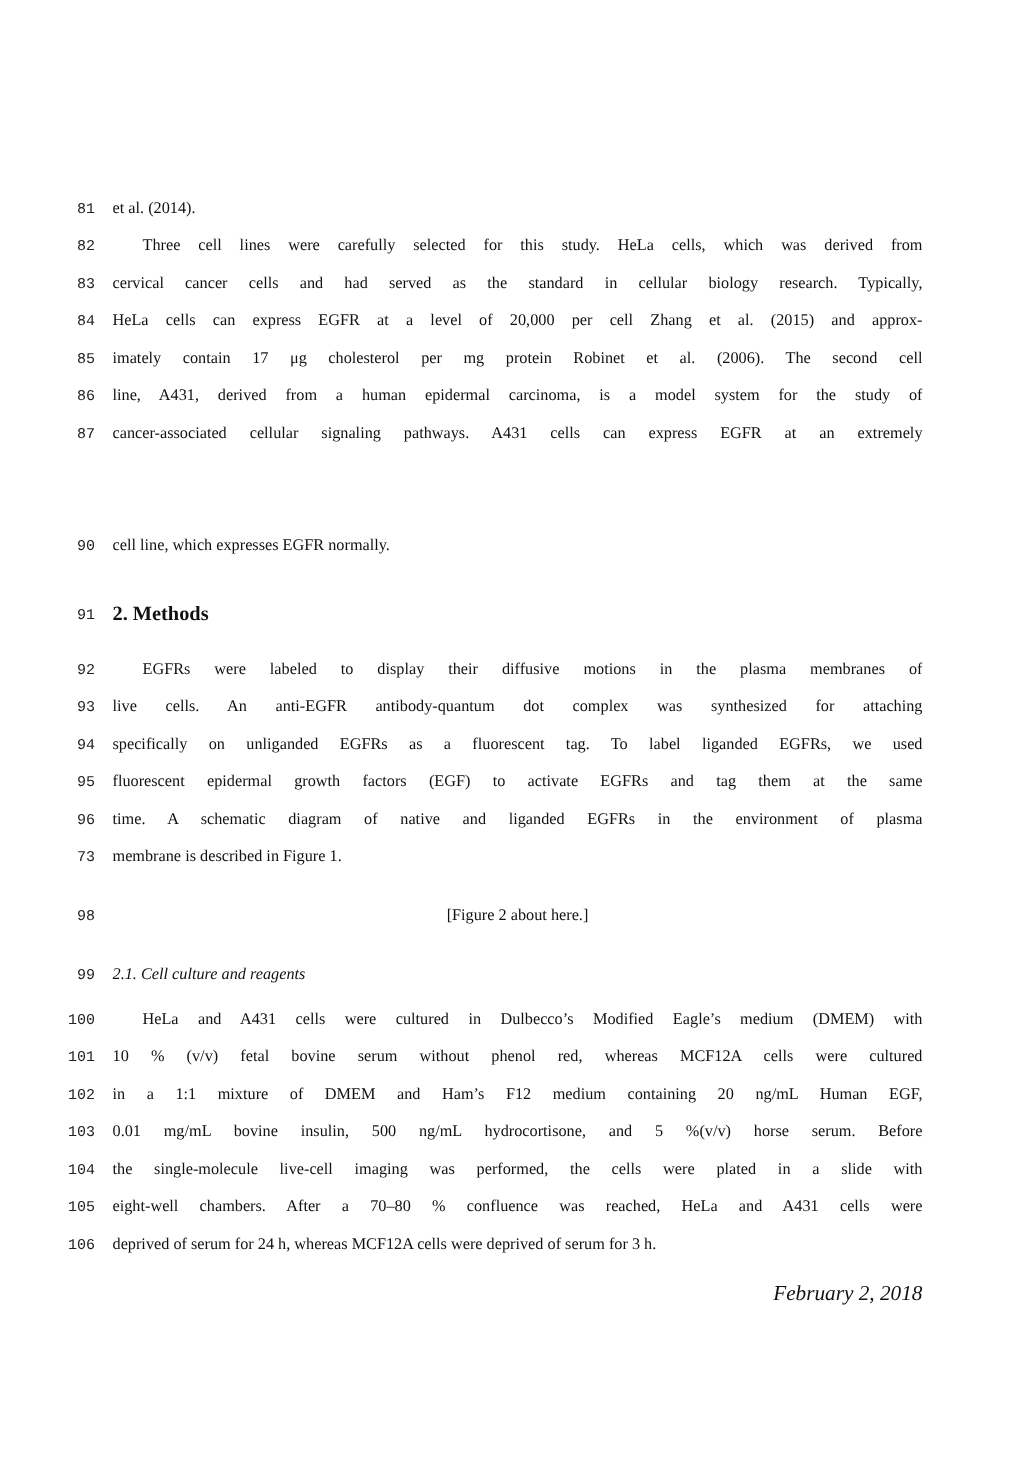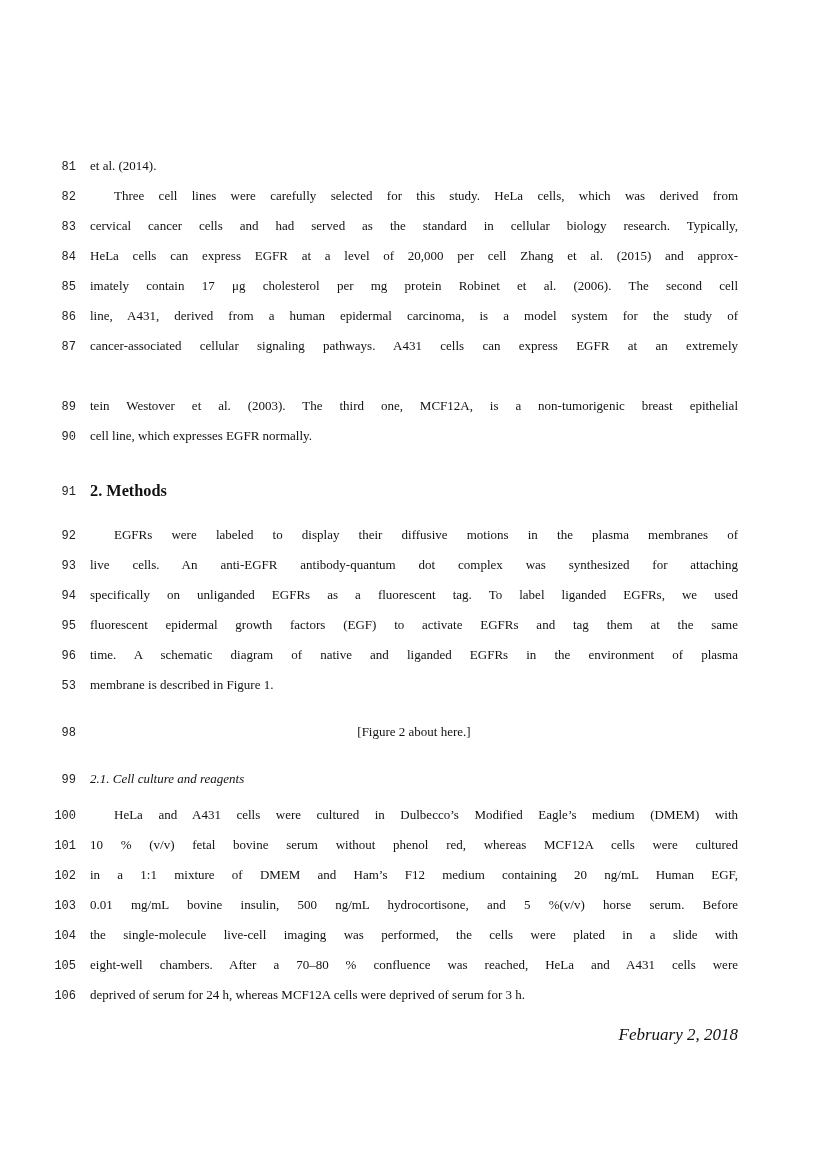--- a/index.html
+++ b/index.html
@@ -114,24 +114,20 @@
     <span class="lineno">86</span>
     <span class="text" style="white-space: normal; overflow: hidden; height: 22px;">line, A431, derived from a human epidermal carcinoma, is a model system for the study of</span>
   </div>
 
   <div class="line" style="top:335px">
     <span class="lineno">87</span>
     <span class="text" style="white-space: normal; overflow: hidden; height: 22px;">cancer-associated cellular signaling pathways. A431 cells can express EGFR at an extremely</span>
   </div>
 
 
-  <div class="line" style="top:395px">
-    <span class="lineno">89</span>
-    <span class="text" style="white-space: normal; overflow: hidden; height: 22px;">tein Westover et al. (2003). The third one, MCF12A, is a non-tumorigenic breast epithelial</span>
-  </div>
 
   <div class="line" style="top:425px">
     <span class="lineno">90</span>
     <span class="text last" style="white-space: normal; overflow: hidden; height: 22px;">cell line, which expresses EGFR normally.</span>
   </div>
 
   <div class="line" style="top:480px">
     <span class="lineno">91</span>
     <span class="text heading" style="white-space: normal; overflow: hidden; height: 22px;">2.  Methods</span>
   </div>
@@ -155,21 +151,21 @@
     <span class="lineno">95</span>
     <span class="text" style="white-space: normal; overflow: hidden; height: 22px;">fluorescent epidermal growth factors (EGF) to activate EGFRs and tag them at the same</span>
   </div>
 
   <div class="line" style="top:644px">
     <span class="lineno">96</span>
     <span class="text" style="white-space: normal; overflow: hidden; height: 22px;">time.  A schematic diagram of native and liganded EGFRs in the environment of plasma</span>
   </div>
 
   <div class="line" style="top:674px">
-    <span class="lineno">53</span>
+    <span class="lineno">73</span>
     <span class="text last" style="white-space: normal; overflow: hidden; height: 22px;">membrane is described in Figure 1.</span>
   </div>
 
   <div class="line" style="top:721px">
     <span class="lineno">98</span>
     <span class="text center" style="white-space: normal; overflow: hidden; height: 22px;">[Figure 2 about here.]</span>
   </div>
 
   <div class="line" style="top:768px">
     <span class="lineno">99</span>

